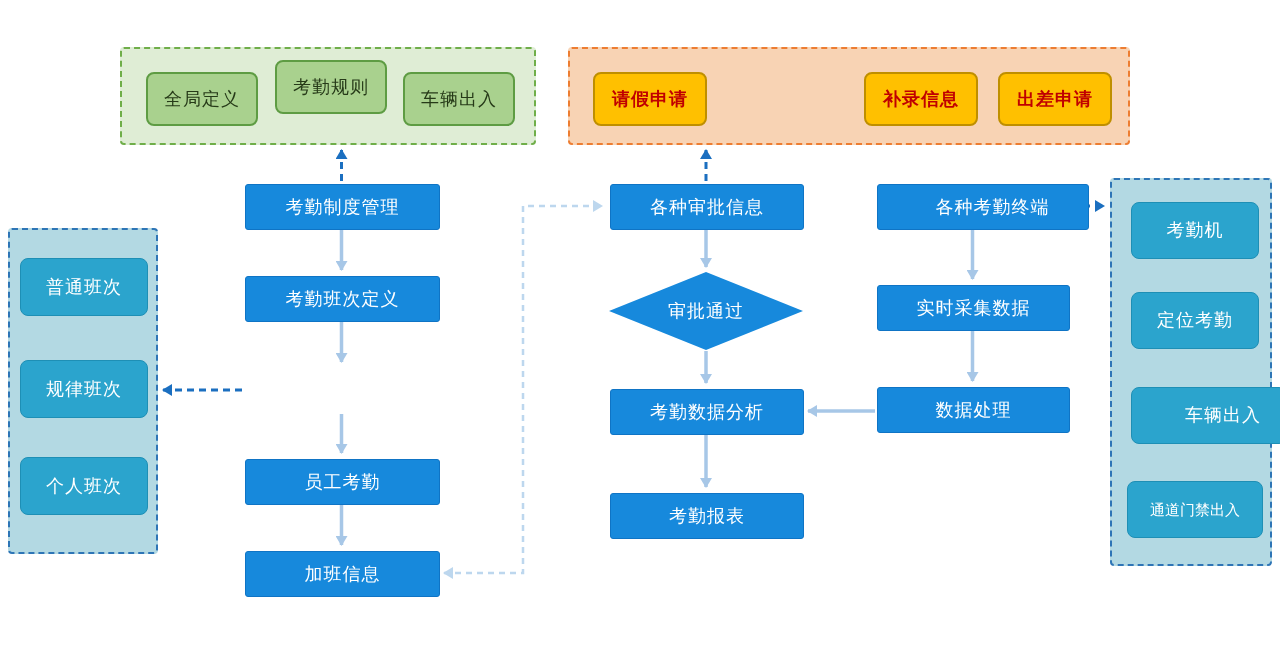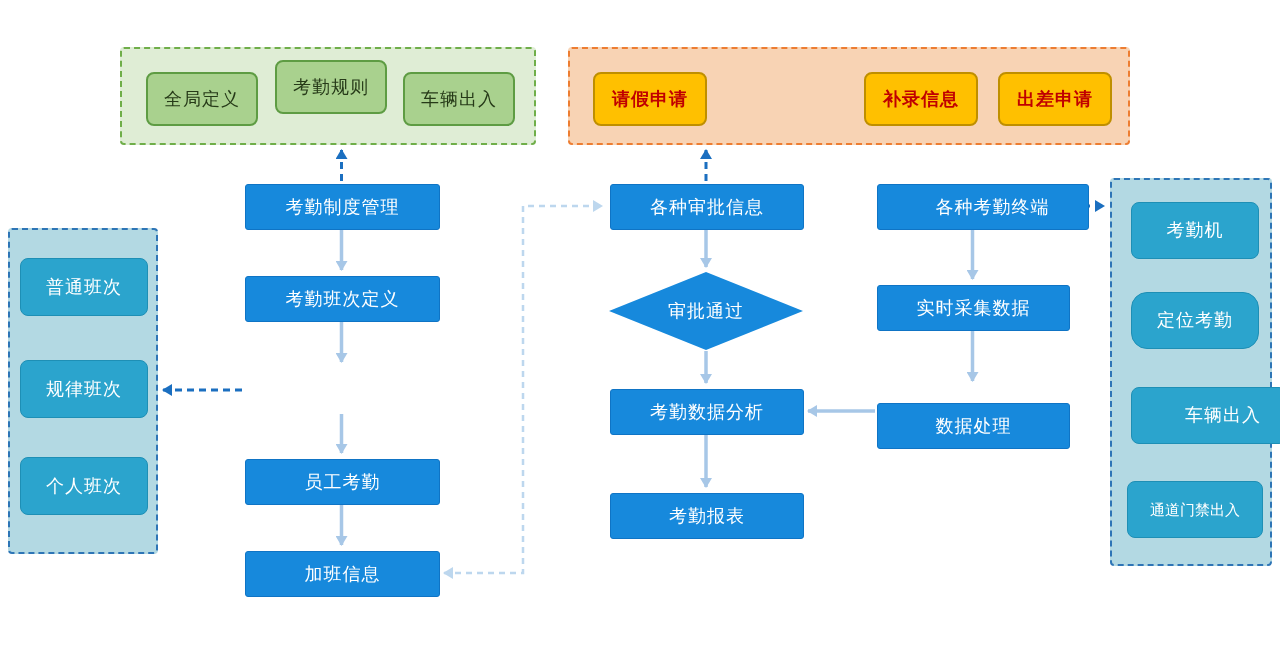--- a/index.html
+++ b/index.html
@@ -77,31 +77,31 @@
 
   <div class="node orangebox" style="left:593px;top:72px;width:110px;height:50px;">请假申请</div>
   <div class="node orangebox" style="left:864px;top:72px;width:110px;height:50px;">补录信息</div>
   <div class="node orangebox" style="left:998px;top:72px;width:110px;height:50px;text-align:right;">出差申请</div>
 
   <div class="node teal" style="left:20px;top:258px;width:126px;height:56px;">普通班次</div>
   <div class="node teal" style="left:20px;top:360px;width:126px;height:56px;">规律班次</div>
   <div class="node teal" style="left:20px;top:457px;width:126px;height:56px;">个人班次</div>
 
   <div class="node teal" style="left:1131px;top:202px;width:126px;height:55px;">考勤机</div>
-  <div class="node teal" style="left:1131px;top:292px;width:126px;height:55px;border-radius:16px;">定位考勤</div>
+  <div class="node teal" style="left:1131px;top:292px;width:126px;height:55px;">定位考勤</div>
   <div class="node teal" style="left:1131px;top:387px;width:126px;height:55px;padding-left:28px;">车辆出入</div>
   <div class="node teal small" style="left:1127px;top:481px;width:134px;height:55px;">通道门禁出入</div>
 
   <div class="node blue" style="left:245px;top:184px;width:193px;height:44px;">考勤制度管理</div>
   <div class="node blue" style="left:245px;top:276px;width:193px;height:44px;">考勤班次定义</div>
   <div class="node blue" style="left:245px;top:459px;width:193px;height:44px;">员工考勤</div>
   <div class="node blue" style="left:245px;top:551px;width:193px;height:44px;">加班信息</div>
 
   <div class="node blue" style="left:610px;top:184px;width:192px;height:44px;">各种审批信息</div>
   <div class="node diamond" style="left:609px;top:272px;width:194px;height:78px;">审批通过</div>
   <div class="node blue" style="left:610px;top:389px;width:192px;height:44px;">考勤数据分析</div>
   <div class="node blue" style="left:610px;top:493px;width:192px;height:44px;">考勤报表</div>
 
   <div class="node blue" style="left:877px;top:184px;width:191px;height:44px;padding-left:19px;">各种考勤终端</div>
   <div class="node blue" style="left:877px;top:285px;width:191px;height:44px;">实时采集数据</div>
-  <div class="node blue" style="left:877px;top:387px;width:191px;height:44px;margin-top:16px;">数据处理</div>
+  <div class="node blue" style="left:877px;top:387px;width:191px;height:44px;">数据处理</div>
 
 </div>
 
 </body></html>

